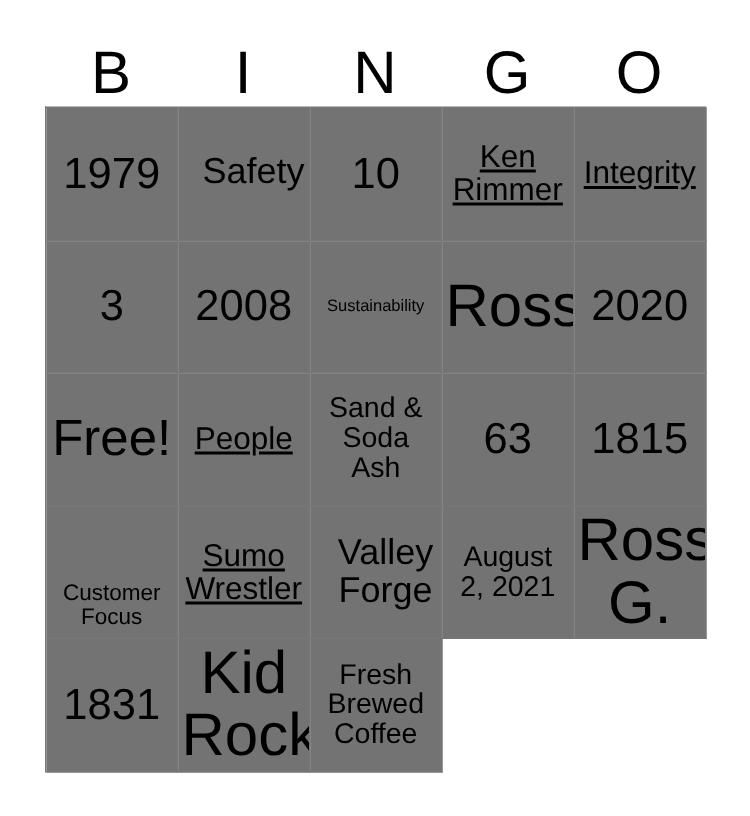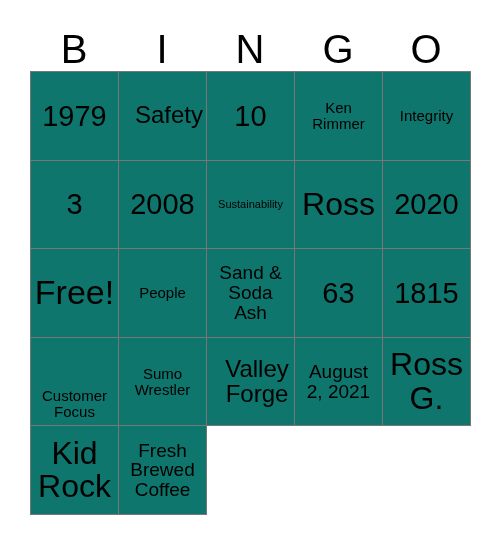--- a/index.html
+++ b/index.html
@@ -66,38 +66,38 @@
   .cell {
     border-right: 1px solid #777777;
     border-bottom: 1px solid #777777;
     box-sizing: border-box;
     display: flex;
     align-items: center;
     justify-content: center;
     text-align: center;
     padding: 1px 2px;
     overflow: hidden;
-    background: #0f766e;
+    background: #737373;
   }
   .cell-text {
     display: block;
     width: 100%;
     text-align: center;
     line-height: 1.04;
     color: #000000;
     white-space: pre-line;
     word-break: normal;
   }
 
   
   .fs-xxl { font-size: 34px; }
-  .fs-xl  { font-size: 32px; }
+  .fs-xl  { font-size: 40px; }
   .fs-l   { font-size: 29px; }
   .fs-m   { font-size: 24px; margin-left: 13px; }
-  .fs-s   { font-size: 15px; }
+  .fs-s   { font-size: 21px; text-decoration: underline; }
   .fs-xs  { font-size: 19px; }
   .fs-xxs { font-size: 15px; margin-top: 44px; }
   .fs-tiny{ font-size: 11px; }
 </style>
 </head>
 <body>
 
 <div id="bingo-card">
 
   <div id="header-row">
@@ -176,20 +176,23 @@
 
     <div class="cell">
         <span class="cell-text fs-xs">August
 2, 2021</span>
       </div>
     <div class="cell">
         <span class="cell-text fs-xl">Ross
 G.</span>
       </div>
     <div class="cell">
+        <span class="cell-text fs-l">1831</span>
+      </div>
+    <div class="cell">
         <span class="cell-text fs-xl">Kid
 Rock</span>
       </div>
     <div class="cell">
         <span class="cell-text fs-xs">Fresh
 Brewed
 Coffee</span>
       </div>
   </div>
 

